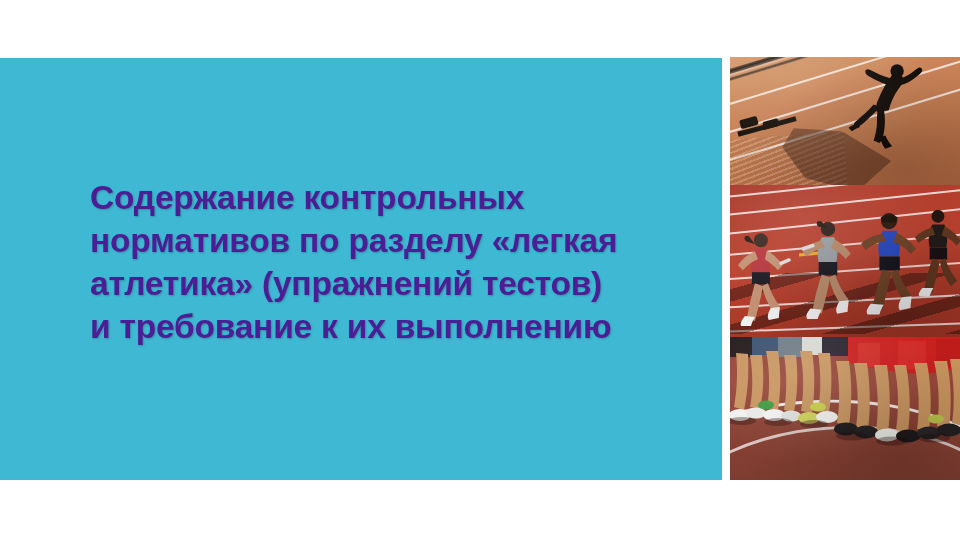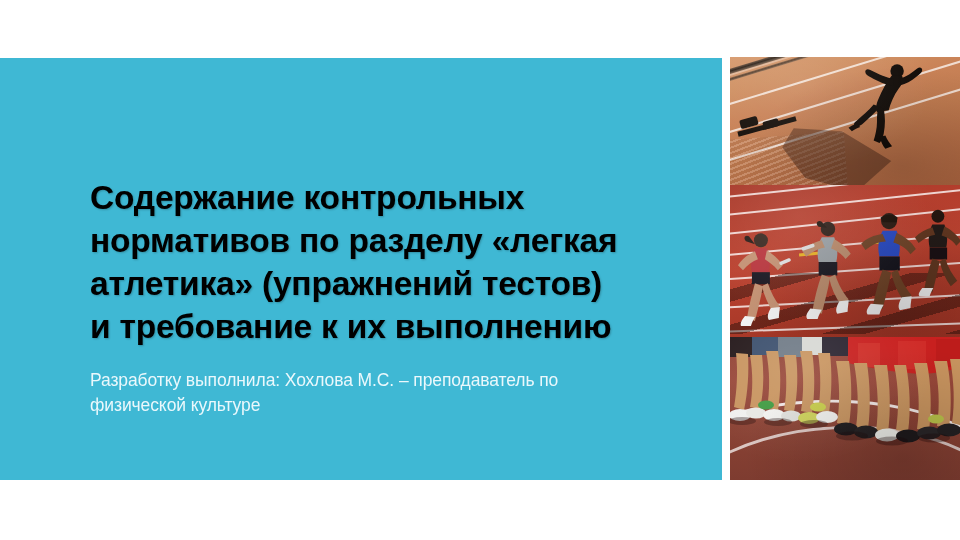--- a/index.html
+++ b/index.html
@@ -38,21 +38,21 @@
 
   .title-block {
     position: absolute;
     left: 90px;
     top: 118px;
     width: 580px;
   }
 
   .slide-title {
     margin: 0;
-    color: #000000;
+    color: #4c1d95;
     font-size: 33.5px;
     line-height: 43px;
     font-weight: bold;
     letter-spacing: -0.2px;
     text-shadow: 1px 1px 2px rgba(0,0,0,0.22);
     white-space: pre-line;
   }
 
   .slide-subtitle {
     margin: 0;
@@ -173,21 +173,20 @@
 <body>
 
 <div class="slide">
 
   <div class="title-panel">
     <div class="title-block">
       <h1 class="slide-title">Содержание контрольных
 нормативов по разделу «легкая
 атлетика» (упражнений тестов)
 и требование к их выполнению</h1>
-      <p class="slide-subtitle">Разработку выполнила: Хохлова М.С. – преподаватель по физической культуре</p>
     </div>
   </div>
 
   <div class="image-strip">
 
     <div class="photo photo-1">
       <div class="ph-inner">
         <div class="track-tan"></div>
 
         <div class="lane-d" style="left:-30%; top:52%;  width:180%; height:2px; transform:rotate(-17deg);"></div>

